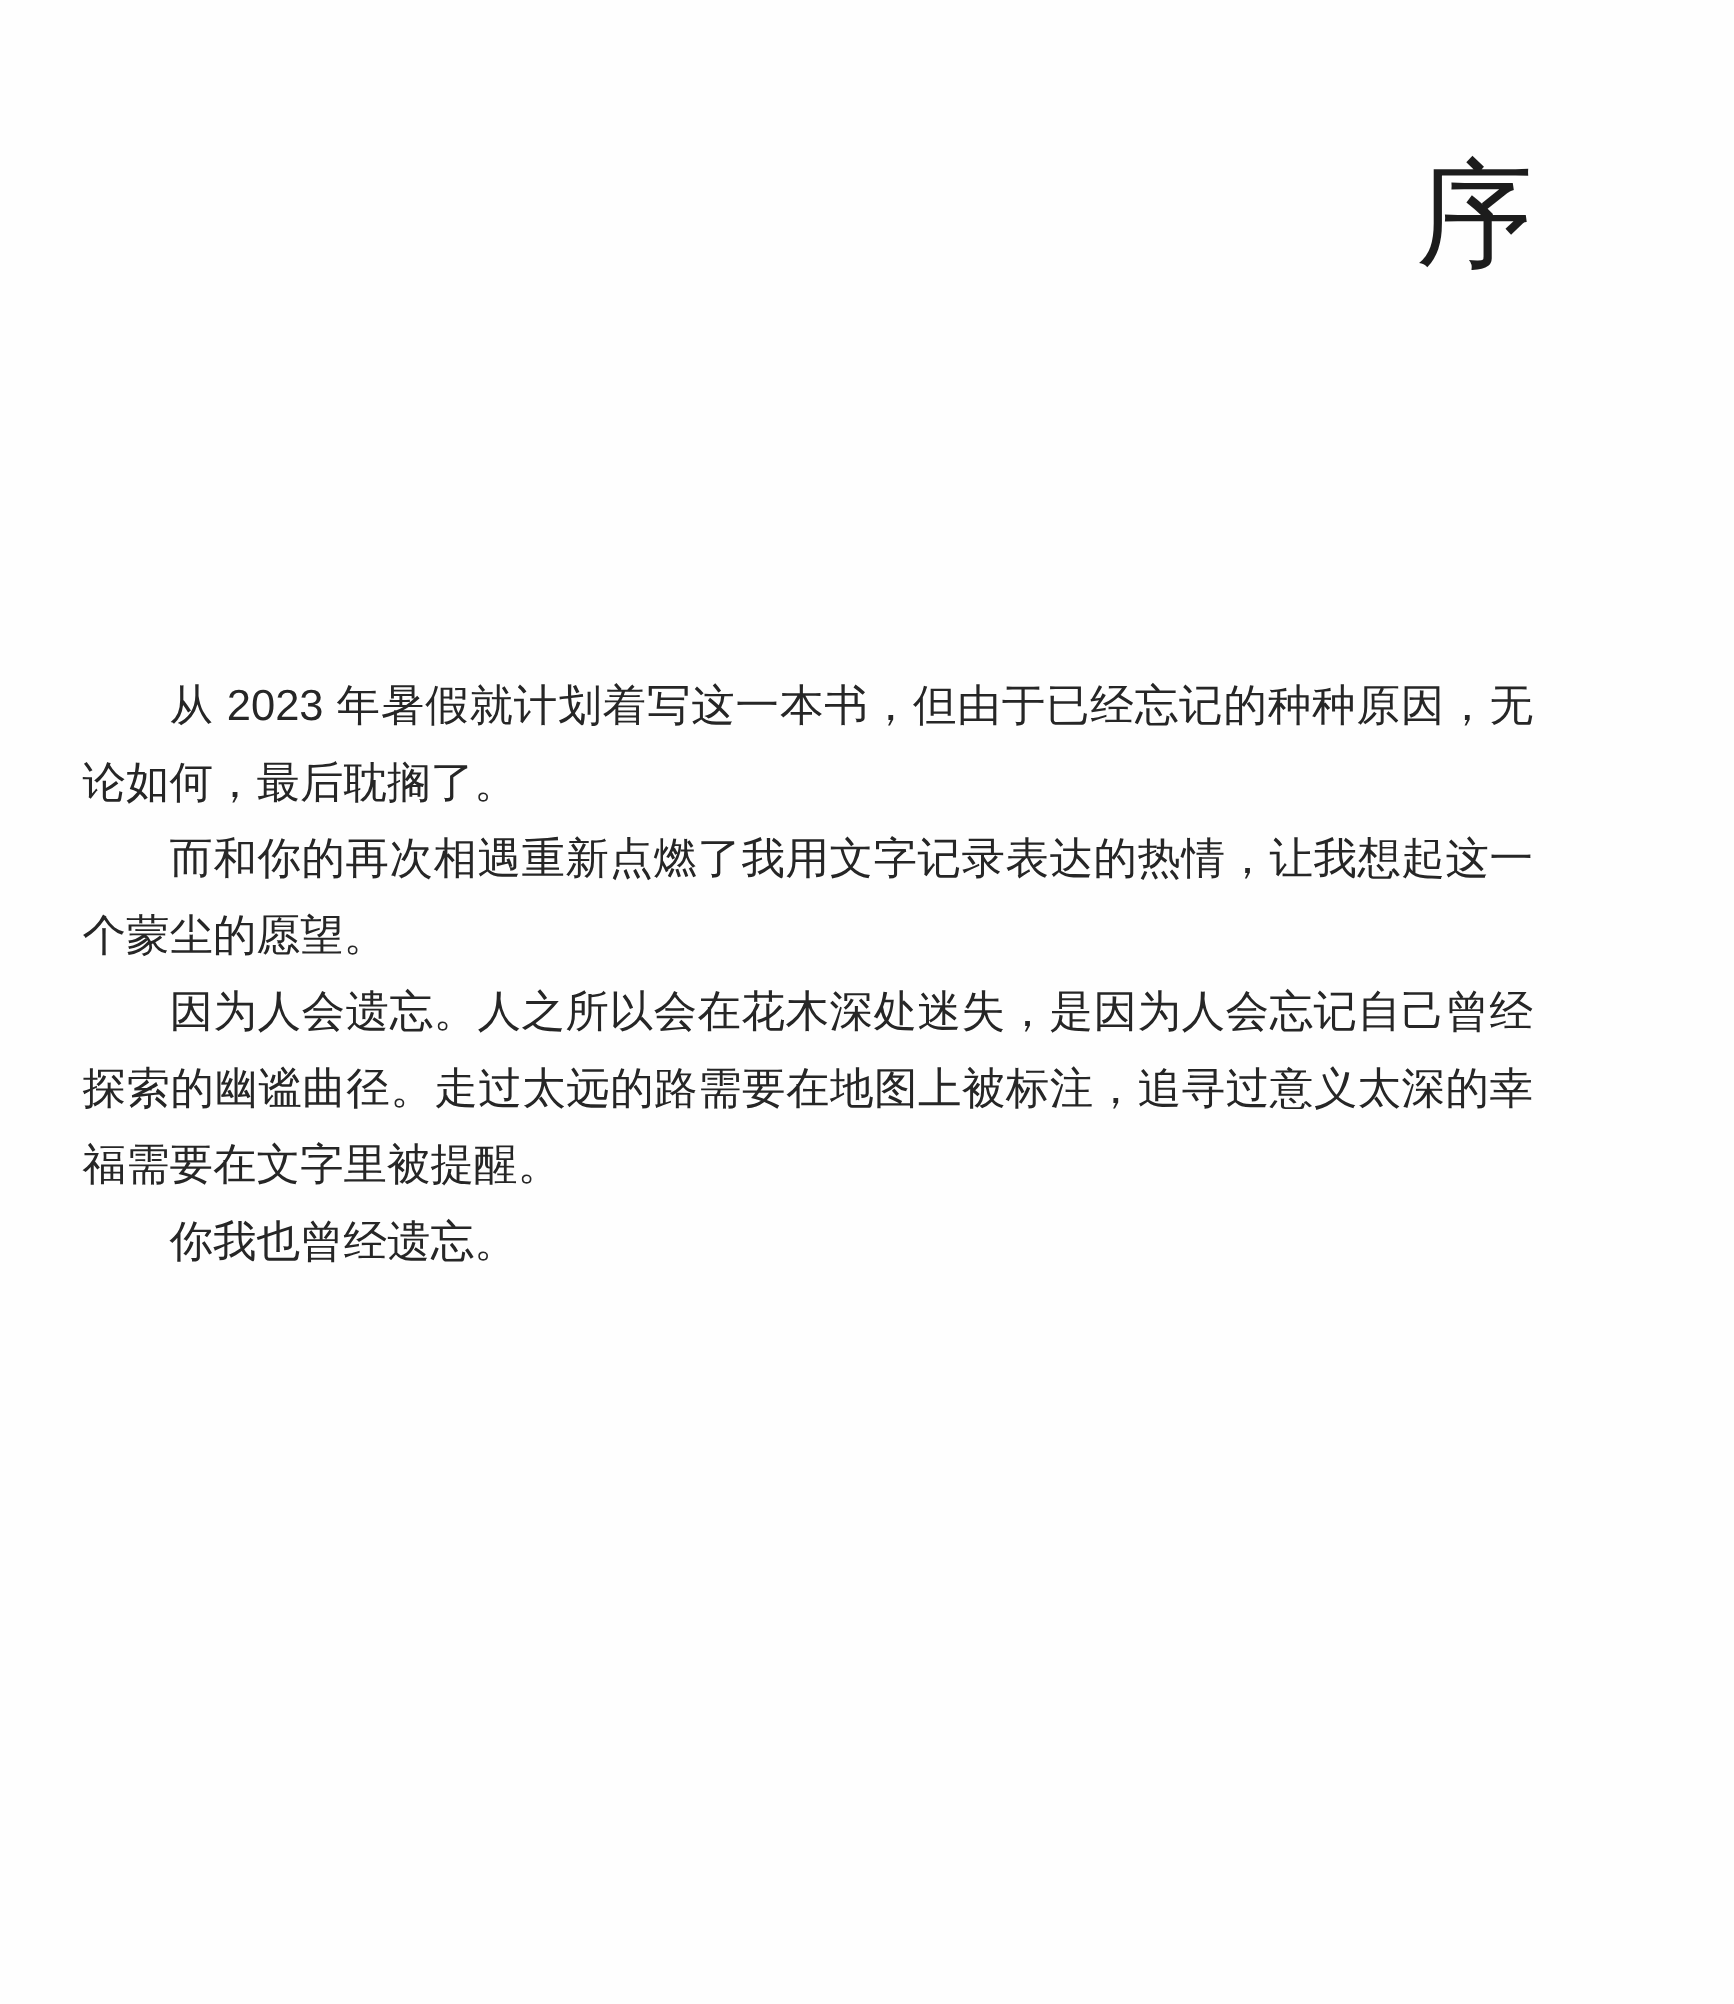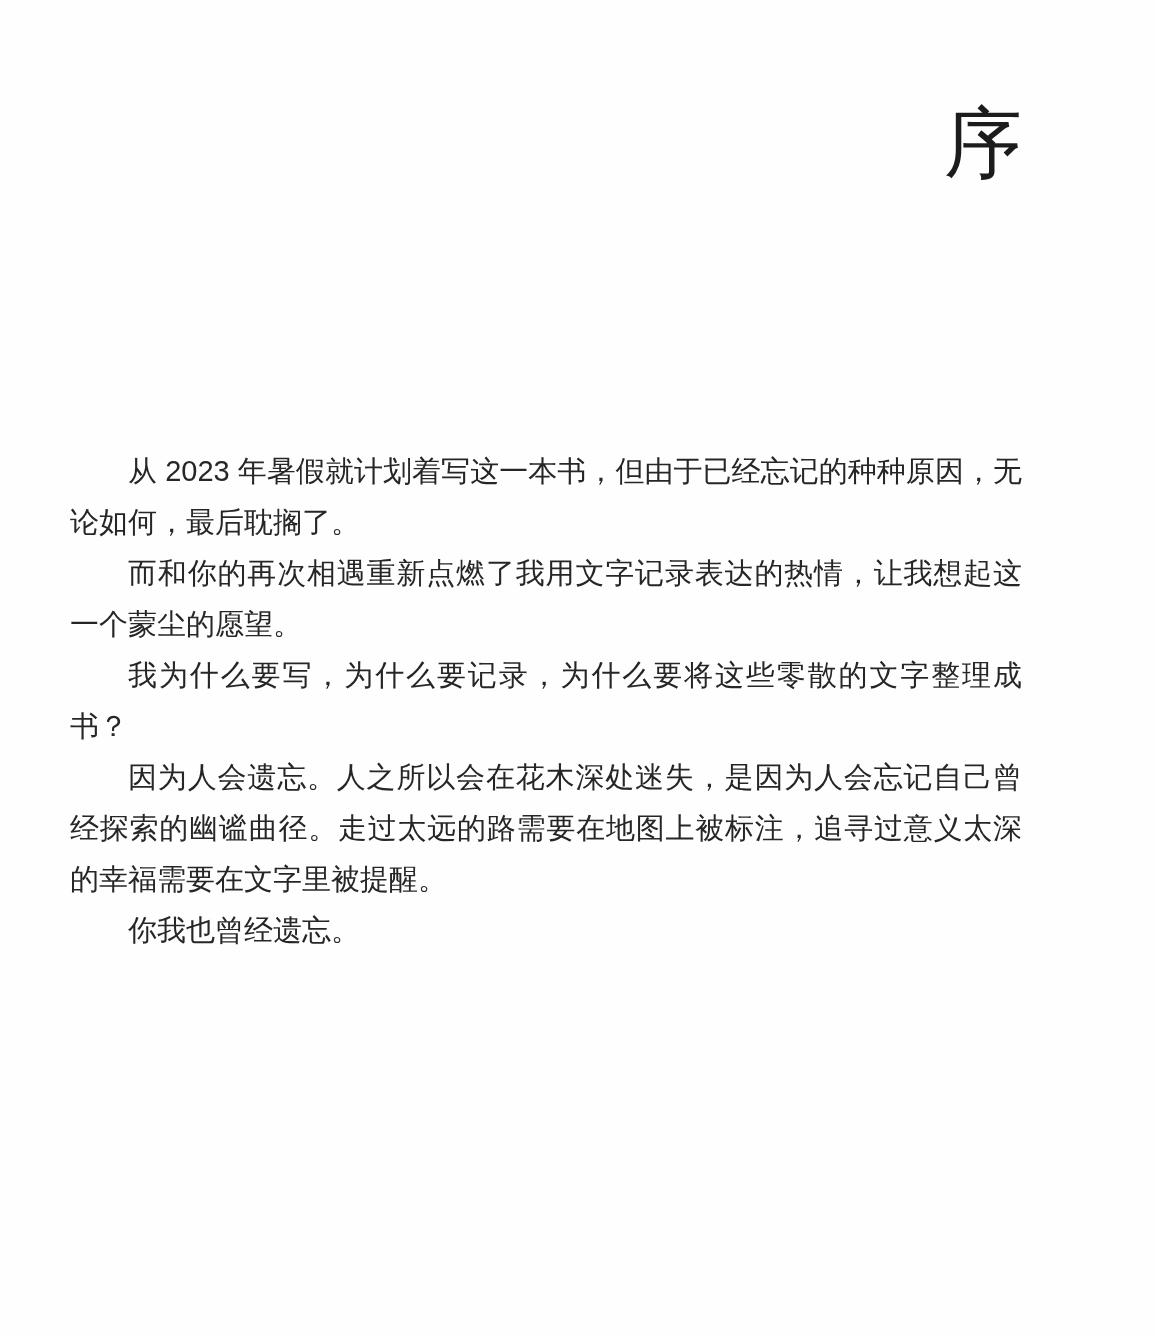--- a/index.html
+++ b/index.html
@@ -22,21 +22,21 @@
     padding: 104px 134px 0 0;
     text-align: right;
     font-size: 78px;
     font-weight: 400;
     line-height: 1;
     color: #1c1c1c;
     letter-spacing: 0;
   }
   .doc-body {
     margin-top: 264px;
-    padding: 0 134px 0 70px;
+    padding: 0 134px 0 55px;
     font-size: 29px;
     line-height: 51px;
     text-align: justify;
     color: #262626;
   }
   .doc-body p {
     margin: 0;
     padding: 0;
     text-indent: 2em;
     word-break: break-all;
@@ -44,17 +44,16 @@
 </style>
 </head>
 <body>
 
 <div class="page">
   <h1 class="doc-title">序</h1>
 
   <div class="doc-body">
     <p>从 2023 年暑假就计划着写这一本书，但由于已经忘记的种种原因，无论如何，最后耽搁了。</p>
     <p>而和你的再次相遇重新点燃了我用文字记录表达的热情，让我想起这一个蒙尘的愿望。</p>
-    <p>我为什么要写，为什么要记录，为什么要将这些零散的文字整理成书？</p>
     <p>因为人会遗忘。人之所以会在花木深处迷失，是因为人会忘记自己曾经探索的幽谧曲径。走过太远的路需要在地图上被标注，追寻过意义太深的幸福需要在文字里被提醒。</p>
     <p>你我也曾经遗忘。</p>
   </div>
 </div>
 
 </body></html>

